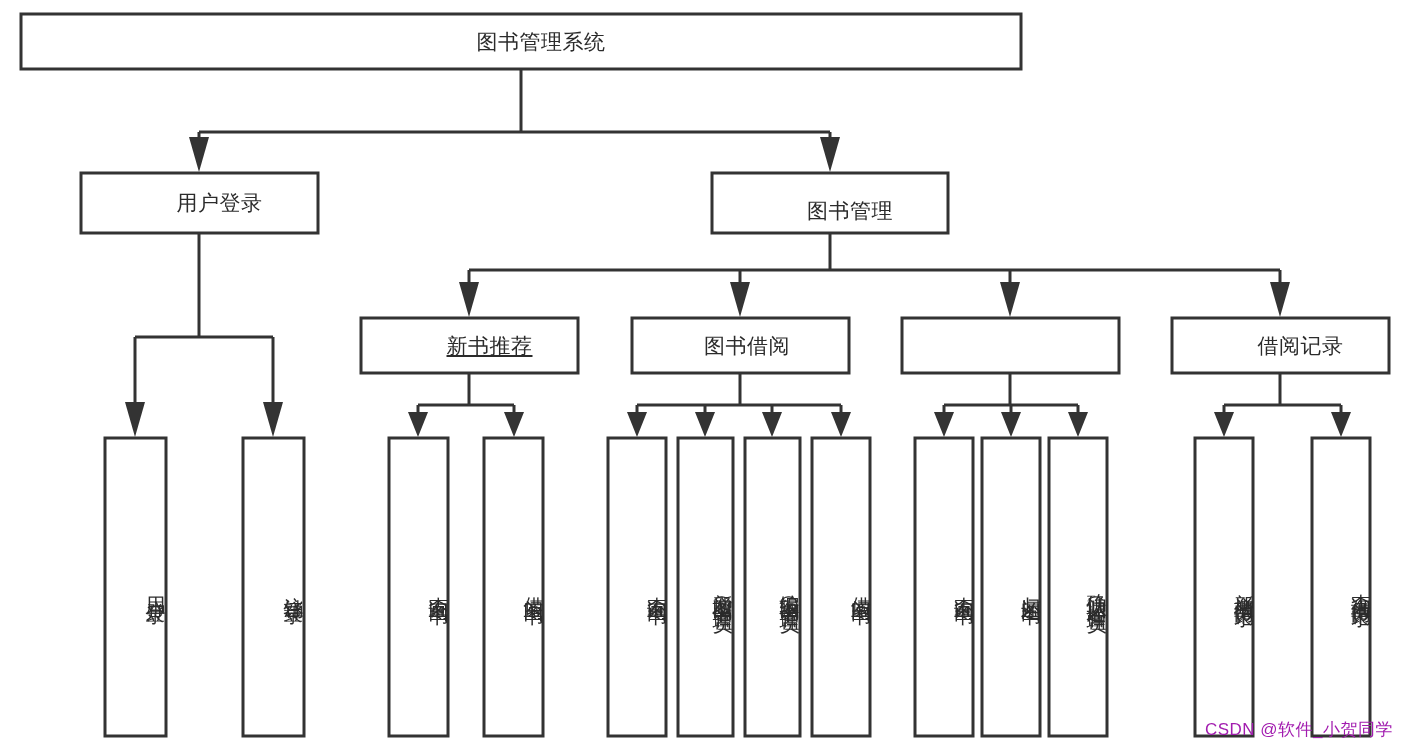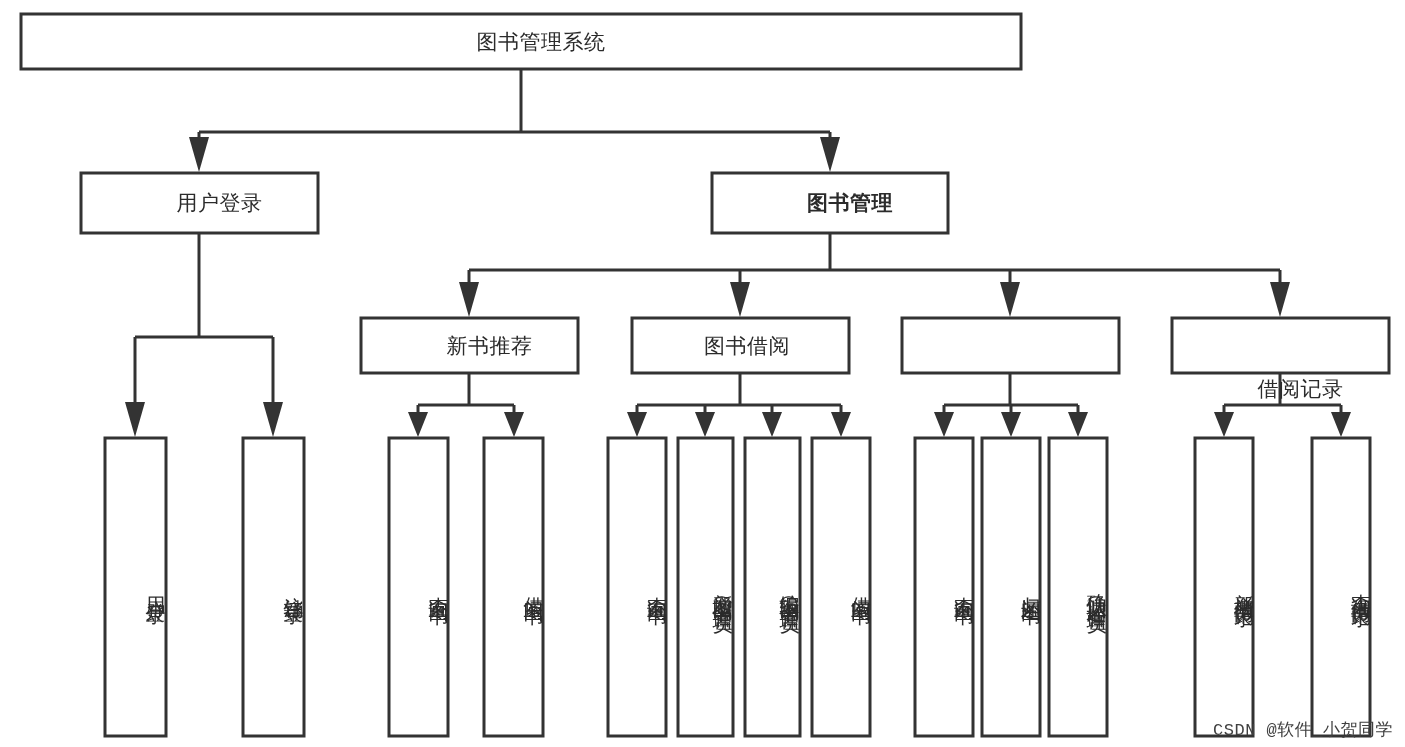--- a/index.html
+++ b/index.html
@@ -64,23 +64,23 @@
     writing-mode: vertical-rl;
     text-orientation: upright;
     letter-spacing: 3px;
     line-height: 1.05;
     white-space: nowrap;
   }
   .watermark {
     position: absolute;
     right: 12px;
     bottom: 6px;
-    color: #404040;
+    color: #a21caf;
     font-size: 17px;
-    font-family: Liberation Mono, monospace;
+    font-family: Liberation Sans, sans-serif;
     letter-spacing: 0.5px;
     user-select: none;
   }
 </style>
 </head>
 <body>
 
 <div id="diagram-root">
 
   <svg id="tree-svg" viewBox="0 0 1405 747">
@@ -170,25 +170,25 @@
     <rect class="node-rect" x="982" y="438" width="58" height="298"></rect>
     <rect class="node-rect" x="1049" y="438" width="58" height="298"></rect>
 
     <rect class="node-rect" x="1195" y="438" width="58" height="298"></rect>
     <rect class="node-rect" x="1312" y="438" width="58" height="298"></rect>
   </svg>
 
   <div class="node-label horizontal" style="left:21px; top:14px; width:1000px; height:55px;">图书管理系统</div>
 
   <div class="node-label horizontal" style="left:81px; top:173px; width:237px; height:60px;">用户登录</div>
-  <div class="node-label horizontal" style="left:712px; top:173px; width:236px; height:60px;font-weight:bold;">图书管理</div>
-
-  <div class="node-label horizontal" style="left:361px; top:318px; width:217px; height:55px;">新书推荐</div>
+  <div class="node-label horizontal" style="left:712px; top:181px; width:236px; height:60px;">图书管理</div>
+
+  <div class="node-label horizontal" style="left:361px; top:318px; width:217px; height:55px;text-decoration:underline;">新书推荐</div>
   <div class="node-label horizontal" style="left:632px; top:318px; width:190px; height:55px;">图书借阅</div>
-  <div class="node-label horizontal" style="left:1172px; top:318px; width:217px; height:55px;margin-top:43px;">借阅记录</div>
+  <div class="node-label horizontal" style="left:1172px; top:318px; width:217px; height:55px;">借阅记录</div>
 
   <div class="node-label vertical" style="left:105px; top:438px; width:61px; height:298px;">用户登录</div>
   <div class="node-label vertical" style="left:243px; top:438px; width:61px; height:298px;">注销登录</div>
 
   <div class="node-label vertical" style="left:389px; top:438px; width:59px; height:298px;">查询图书</div>
   <div class="node-label vertical" style="left:484px; top:438px; width:59px; height:298px;">借阅图书</div>
 
   <div class="node-label vertical" style="left:608px; top:438px; width:58px; height:298px;">查询图书</div>
   <div class="node-label vertical" style="left:678px; top:438px; width:55px; height:298px; align-items:flex-start; padding-top:8px;">新增图书（管理员）</div>
   <div class="node-label vertical" style="left:745px; top:438px; width:55px; height:298px; align-items:flex-start; padding-top:8px;">编辑图书（管理员）</div>

